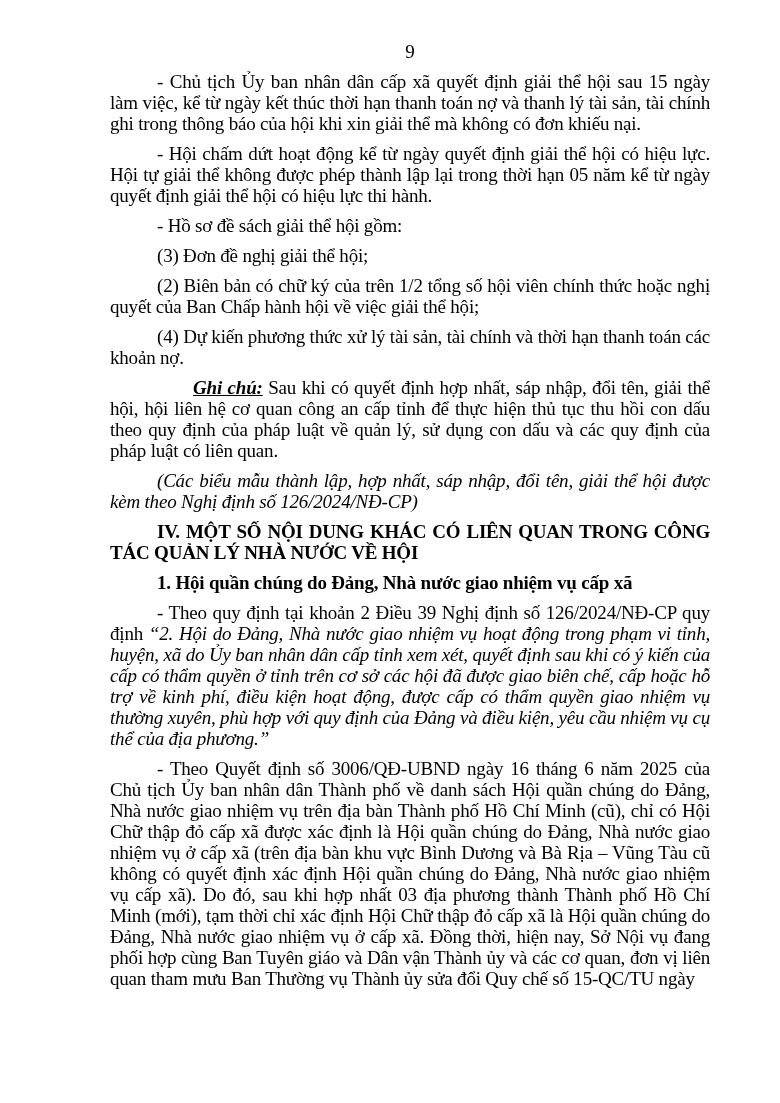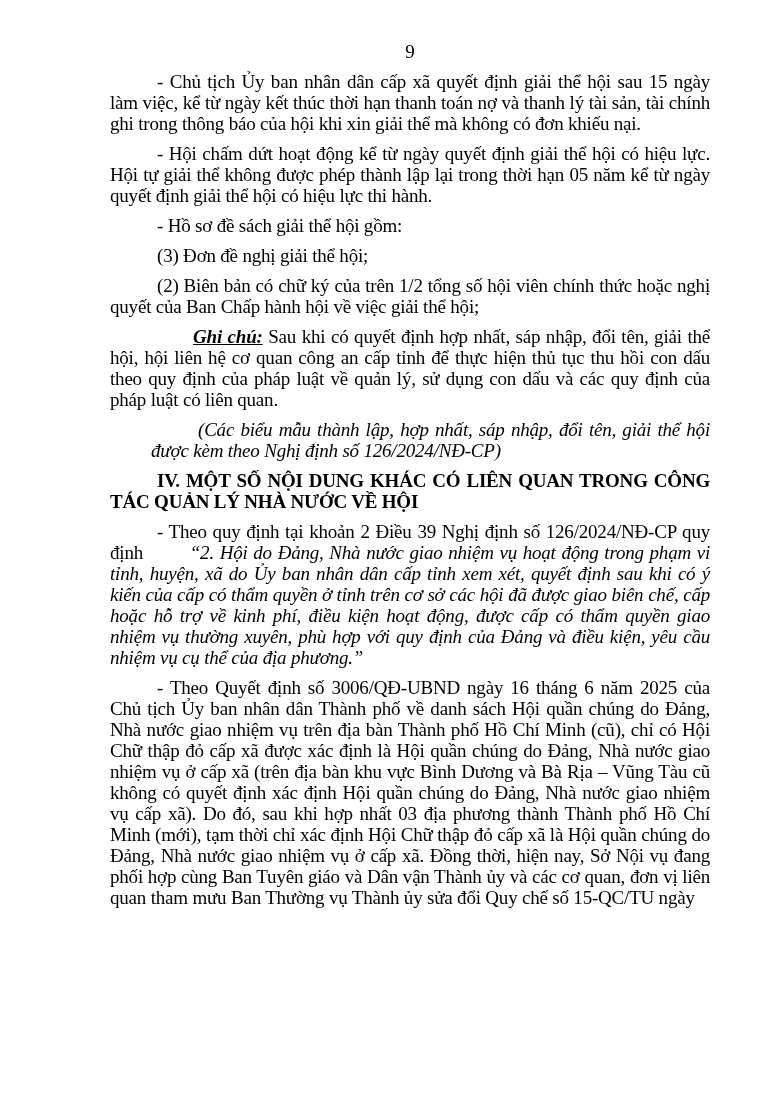--- a/index.html
+++ b/index.html
@@ -24,21 +24,21 @@
   .page-number {
     text-align: center;
     margin: 0 0 9px 0;
   }
   .para {
     margin: 0 0 9px 0;
     text-indent: 47px;
     text-align: justify;
   }
   .bold { font-weight: bold; }
-  .italic { font-style: italic; margin-left: 41px; }
+  .italic { font-style: italic; }
   .note-label {
     font-weight: bold;
     font-style: italic;
     text-decoration: underline;
     margin-left: 36px;
   }
 </style>
 </head>
 <body>
 
@@ -50,25 +50,27 @@
 
   <p class="para">- Hội chấm dứt hoạt động kể từ ngày quyết định giải thể hội có hiệu lực. Hội tự giải thể không được phép thành lập lại trong thời hạn 05 năm kể từ ngày quyết định giải thể hội có hiệu lực thi hành.</p>
 
   <p class="para">- Hồ sơ đề sách giải thể hội gồm:</p>
 
   <p class="para">(3) Đơn đề nghị giải thể hội;</p>
 
   <p class="para">(2) Biên bản có chữ ký của trên 1/2 tổng số hội viên chính thức hoặc nghị quyết của Ban Chấp hành hội về việc giải thể hội;</p>
 
 
+  <p class="para">(4) Dự kiến phương thức xử lý tài sản, tài chính và thời hạn thanh toán các khoản nợ.</p>
 
   <p class="para"><span class="note-label">Ghi chú:</span><span> Sau khi có quyết định hợp nhất, sáp nhập, đổi tên, giải thể hội, hội liên hệ cơ quan công an cấp tỉnh để thực hiện thủ tục thu hồi con dấu theo quy định của pháp luật về quản lý, sử dụng con dấu và các quy định của pháp luật có liên quan.</span></p>
 
   <p class="para italic">(Các biểu mẫu thành lập, hợp nhất, sáp nhập, đổi tên, giải thể hội được kèm theo Nghị định số 126/2024/NĐ-CP)</p>
 
   <p class="para bold">IV. MỘT SỐ NỘI DUNG KHÁC CÓ LIÊN QUAN TRONG CÔNG TÁC QUẢN LÝ NHÀ NƯỚC VỀ HỘI</p>
 
+  <p class="para bold">1. Hội quần chúng do Đảng, Nhà nước giao nhiệm vụ cấp xã</p>
 
   <p class="para"><span>- Theo quy định tại khoản 2 Điều 39 Nghị định số 126/2024/NĐ-CP quy định </span><span class="italic">“2. Hội do Đảng, Nhà nước giao nhiệm vụ hoạt động trong phạm vi tỉnh, huyện, xã do Ủy ban nhân dân cấp tỉnh xem xét, quyết định sau khi có ý kiến của cấp có thẩm quyền ở tỉnh trên cơ sở các hội đã được giao biên chế, cấp hoặc hỗ trợ về kinh phí, điều kiện hoạt động, được cấp có thẩm quyền giao nhiệm vụ thường xuyên, phù hợp với quy định của Đảng và điều kiện, yêu cầu nhiệm vụ cụ thể của địa phương.”</span></p>
 
   <p class="para">- Theo Quyết định số 3006/QĐ-UBND ngày 16 tháng 6 năm 2025 của Chủ tịch Ủy ban nhân dân Thành phố về danh sách Hội quần chúng do Đảng, Nhà nước giao nhiệm vụ trên địa bàn Thành phố Hồ Chí Minh (cũ), chỉ có Hội Chữ thập đỏ cấp xã được xác định là Hội quần chúng do Đảng, Nhà nước giao nhiệm vụ ở cấp xã (trên địa bàn khu vực Bình Dương và Bà Rịa – Vũng Tàu cũ không có quyết định xác định Hội quần chúng do Đảng, Nhà nước giao nhiệm vụ cấp xã). Do đó, sau khi hợp nhất 03 địa phương thành Thành phố Hồ Chí Minh (mới), tạm thời chỉ xác định Hội Chữ thập đỏ cấp xã là Hội quần chúng do Đảng, Nhà nước giao nhiệm vụ ở cấp xã. Đồng thời, hiện nay, Sở Nội vụ đang phối hợp cùng Ban Tuyên giáo và Dân vận Thành ủy và các cơ quan, đơn vị liên quan tham mưu Ban Thường vụ Thành ủy sửa đổi Quy chế số 15-QC/TU ngày</p>
 
 </div>
 
 </body></html>

